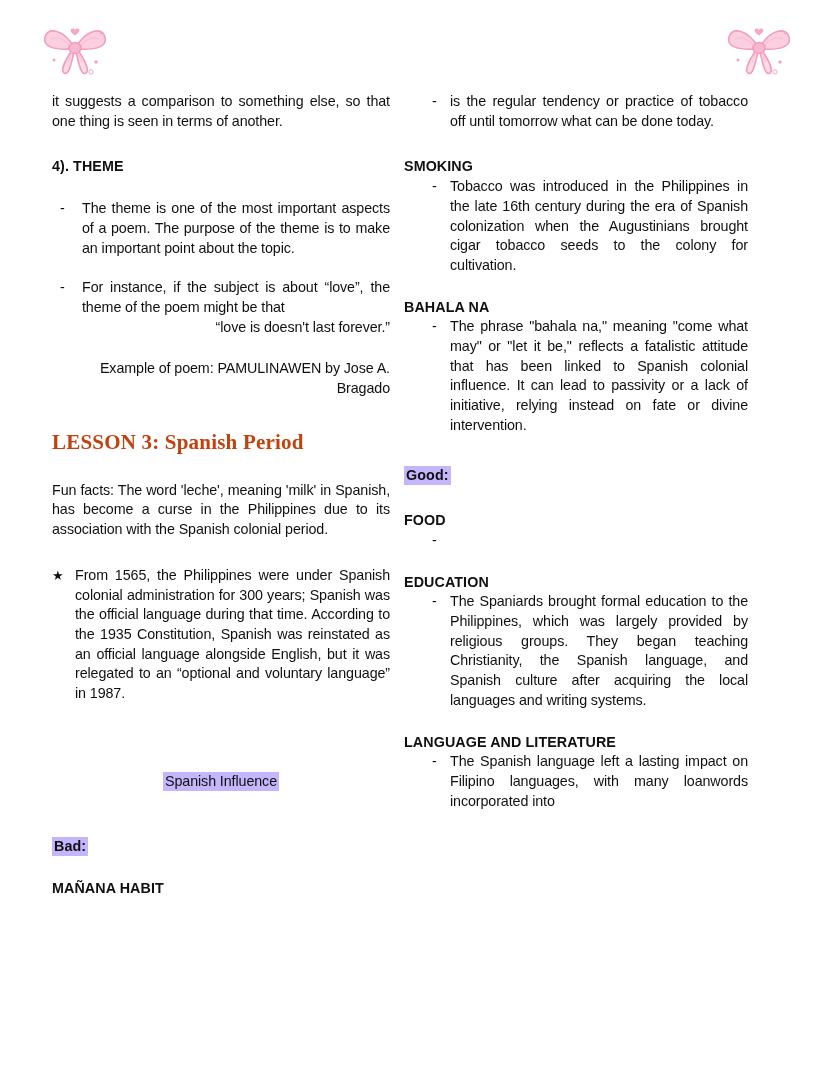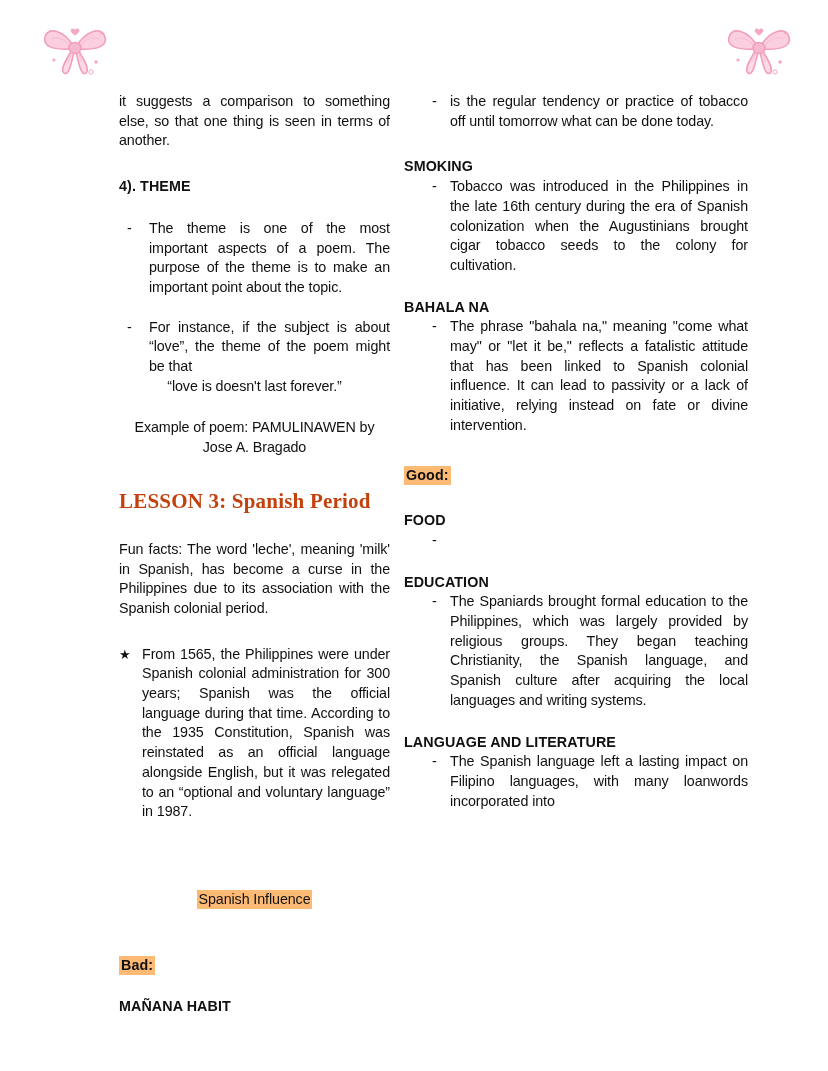--- a/index.html
+++ b/index.html
@@ -38,37 +38,37 @@
     left: 0;
     width: 828px;
     display: flex;
     align-items: flex-start;
   }
   .col {
     box-sizing: border-box;
   }
   .col-left {
     width: 404px;
-    padding-left: 119px;
+    padding-left: 52px;
     padding-right: 14px;
   }
   .col-right {
     width: 424px;
     padding-left: 0px;
     padding-right: 80px;
   }
 
   .para {
     font-size: 14.3px;
     line-height: 19.7px;
     text-align: justify;
     text-justify: inter-word;
     letter-spacing: -0.1px;
   }
-  .para.flush { text-align: center; }
+  .para.flush { text-align: right; }
 
   .bullet {
     display: flex;
     font-size: 14.3px;
     line-height: 19.7px;
     letter-spacing: -0.1px;
   }
   .bullet .mark {
     flex: 0 0 auto;
     width: 30px;
@@ -115,21 +115,21 @@
   .lesson-title {
     font-family: "Liberation Serif", serif;
     font-size: 21px;
     line-height: 26px;
     font-weight: bold;
     color: #c2410c;
     letter-spacing: 0.2px;
   }
 
   .hl {
-    background: #fdba74;
+    background: #c4b5fd;
     padding: 1px 2px 2px 2px;
     box-decoration-break: clone;
     -webkit-box-decoration-break: clone;
   }
 
   .center { text-align: center; margin-top: 28px; }
   .spacer-20 { height: 20px; }
   .spacer-22 { height: 22px; }
   .spacer-26 { height: 26px; }
   .spacer-30 { height: 30px; }

